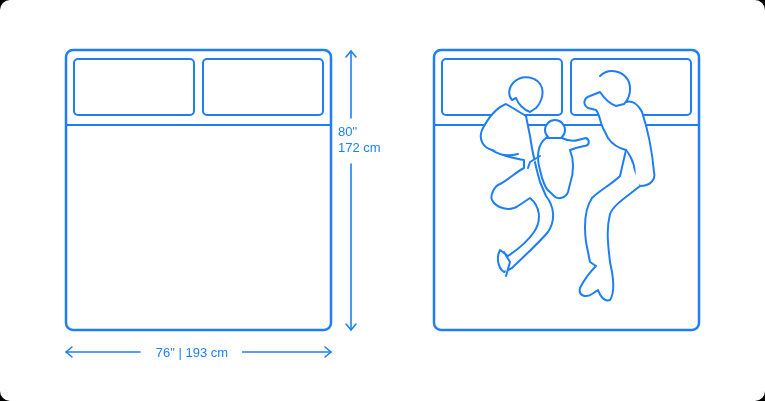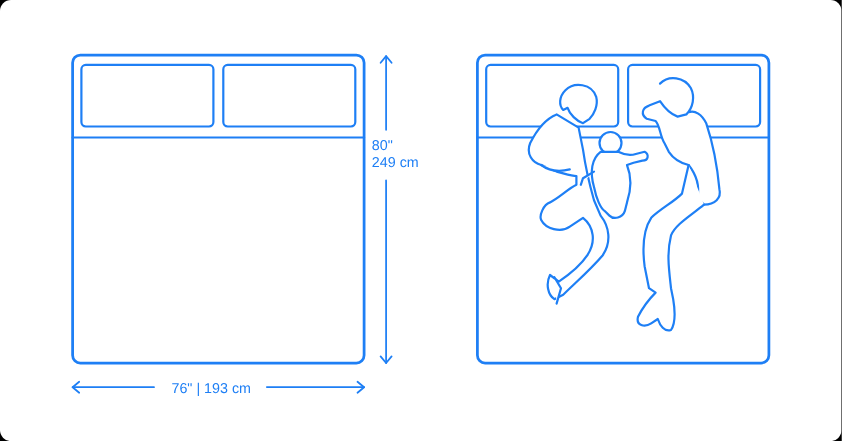--- a/index.html
+++ b/index.html
@@ -66,15 +66,15 @@
 
     <g fill="#fff">
       <path d="M600,76 C608,68 622,70 628,80 C632,88 630,98 624,104 L616,106 C610,104 604,98 600,92 L590,96 C584,98 582,104 588,108 L596,110 C600,114 600,124 604,130 L608,138 C612,144 618,148 626,150 C634,160 636,170 634,180 L640,186 C650,186 656,180 654,172 C652,150 648,130 642,112 C638,104 632,100 626,102"></path>
       <path d="M626,150 L620,176 C612,184 600,190 592,198 C584,210 584,226 586,242 L590,262 L596,266 C590,272 584,280 580,288 C578,296 586,298 592,294 L598,290 C600,296 604,302 610,300 C614,294 614,284 612,272 L610,262 C608,244 606,230 610,214 C614,204 628,196 640,186"></path>
     </g>
   </svg>
 
   <div class="dim-label h-label">76" | 193 cm</div>
   <div class="dim-label v-label">
     <div>80"</div>
-    <div>249 cm</div>
+    <div>172 cm</div>
   </div>
 </div>
 
 </body></html>

